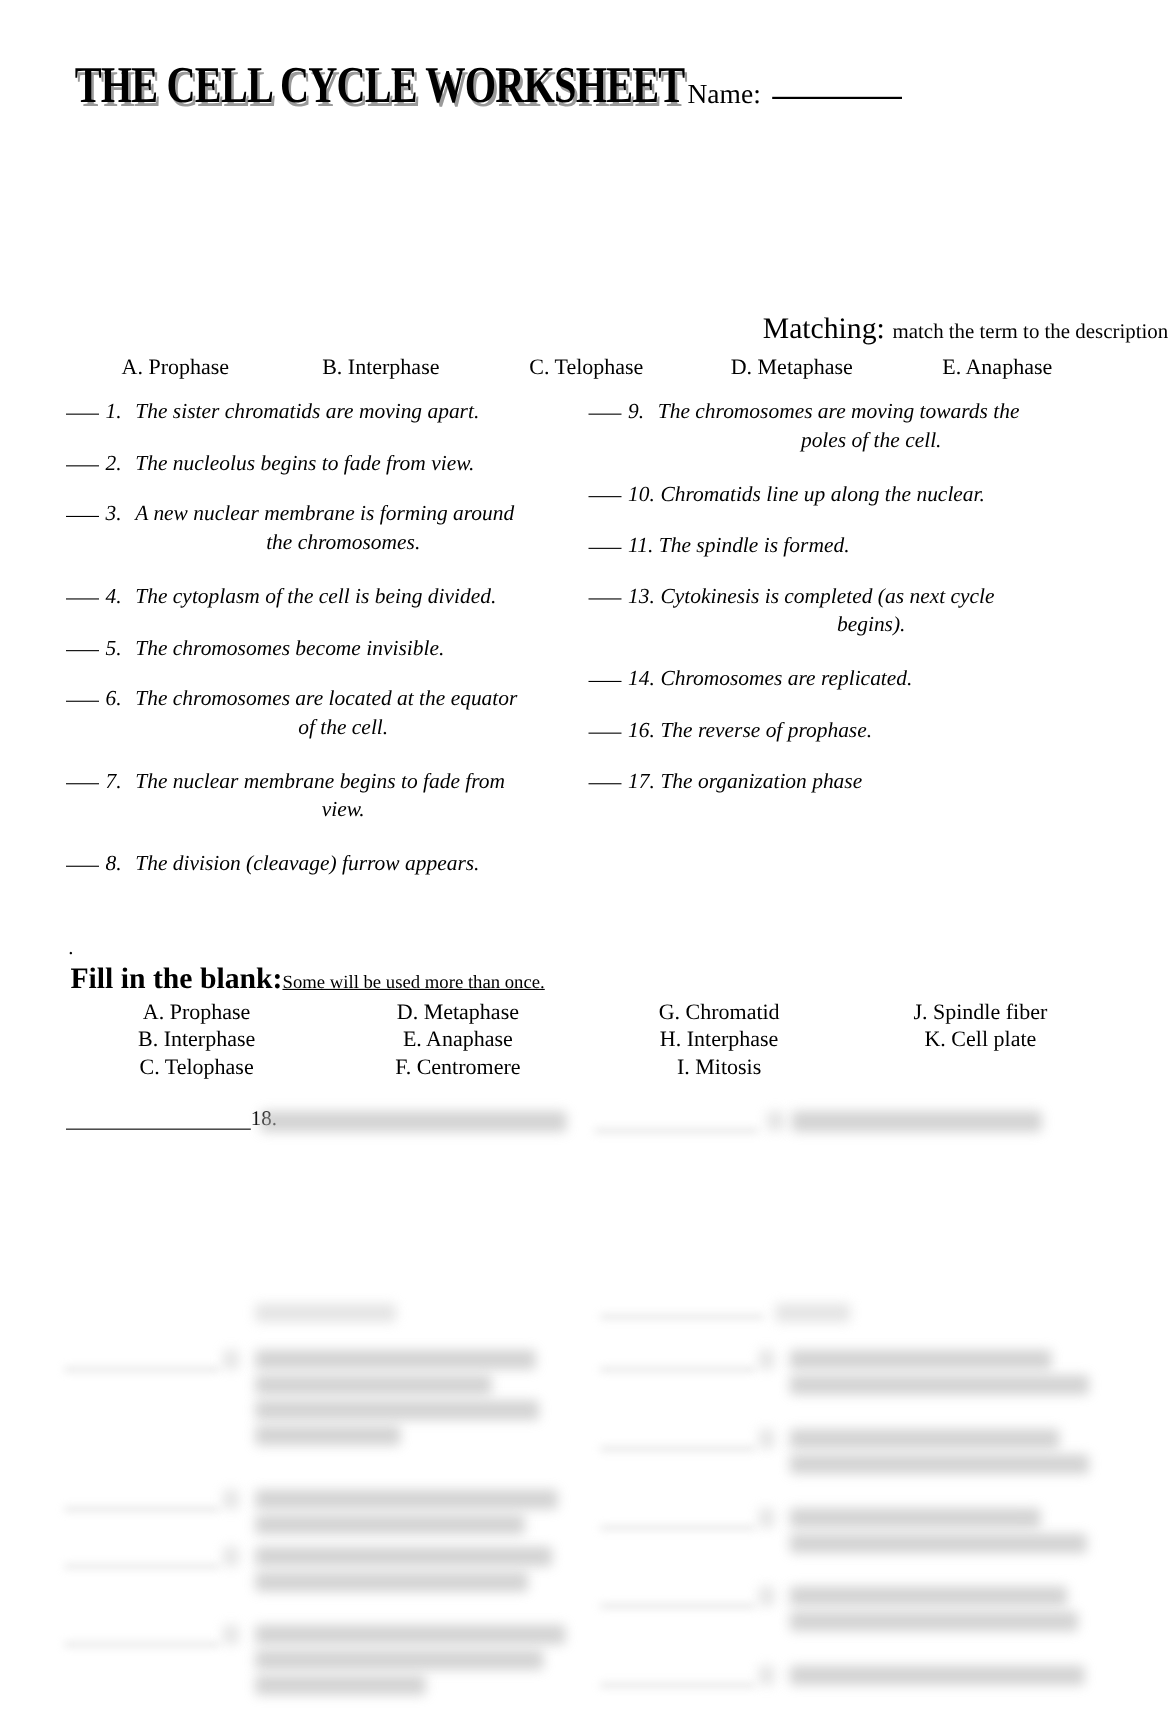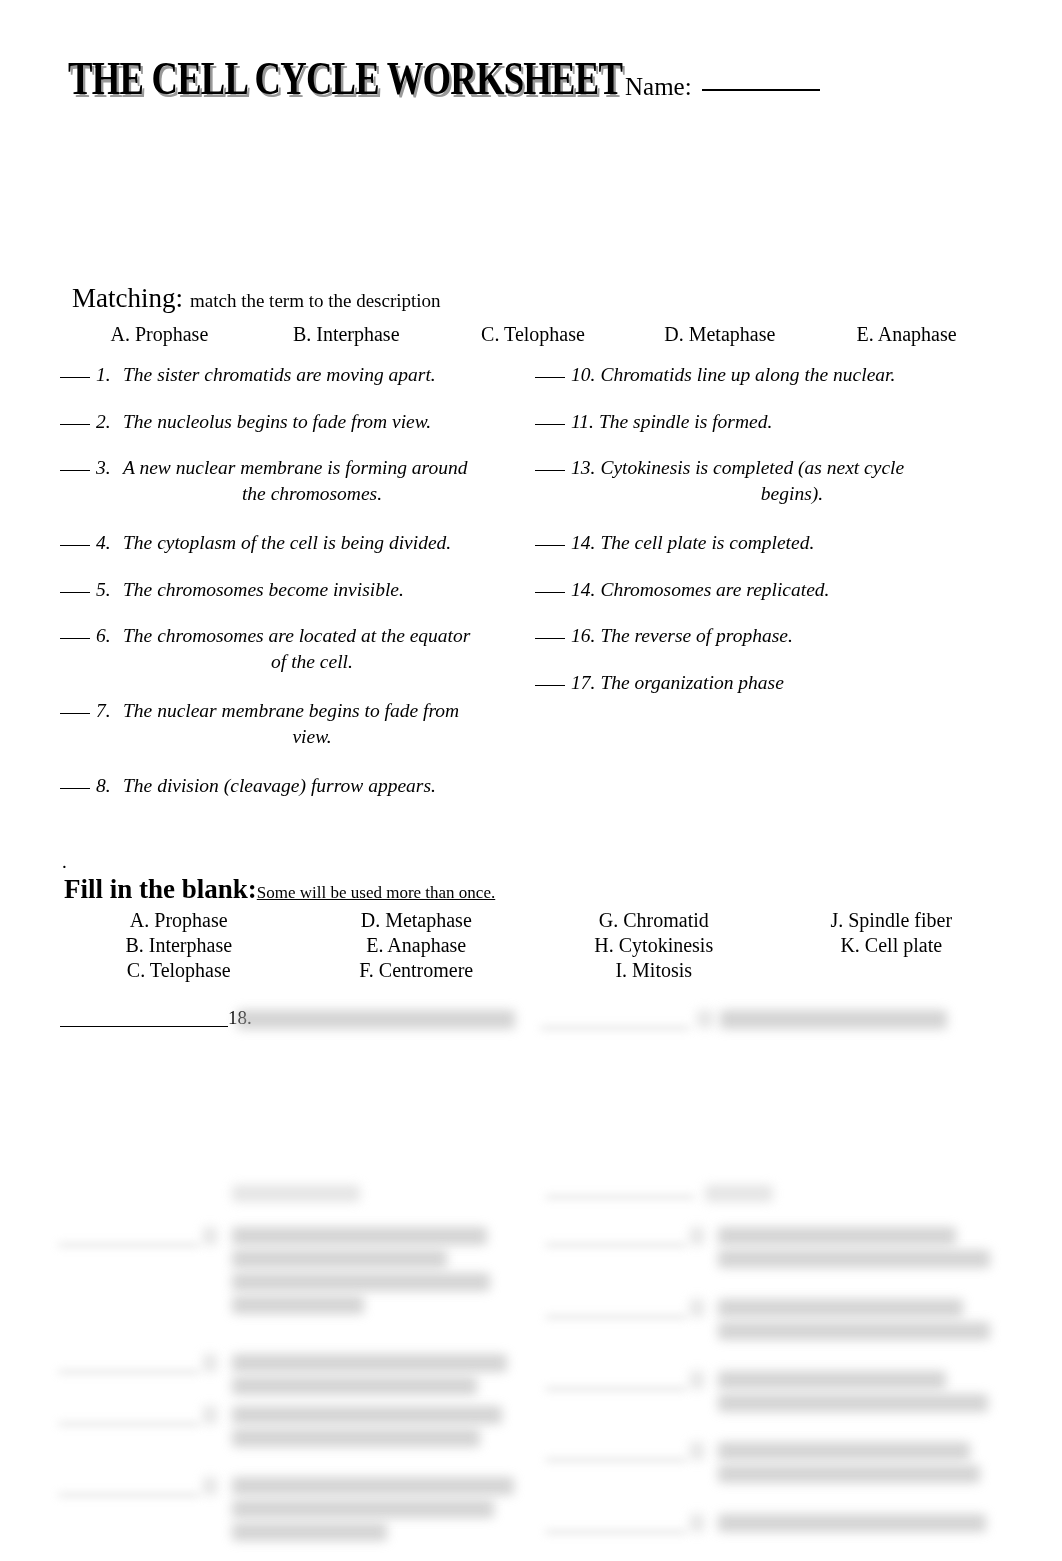--- a/index.html
+++ b/index.html
@@ -55,20 +55,21 @@
   #matching {
     position: absolute;
     left: 0; top: 283px;
     width: 1062px;
   }
   .section-head {
     position: relative;
     padding-left: 72px;
     white-space: nowrap;
     height: 30px;
+    text-align: right;
   }
   .section-head .big {
     font-size: 27px;
     line-height: 30px;
   }
   .section-head .small {
     font-size: 19px;
     line-height: 30px;
     margin-left: 7px;
   }
@@ -263,32 +264,33 @@
       <div class="q tall">
         <span class="blank"></span><span class="num">7.</span><span class="qtext">The nuclear membrane begins to fade from</span>
         <span class="cont">view.</span>
       </div>
       <div class="q">
         <span class="blank"></span><span class="num">8.</span><span class="qtext">The division (cleavage) furrow appears.</span>
       </div>
     </div>
 
     <div class="col" id="col-right">
+      <div class="q tall">
+        <span class="blank"></span><span class="num">9.</span><span class="qtext">The chromosomes are moving towards the</span>
+        <span class="cont">poles of the cell.</span>
+      </div>
       <div class="q">
         <span class="blank"></span><span class="num">10.</span><span class="qtext">Chromatids line up along the nuclear.</span>
       </div>
       <div class="q">
         <span class="blank"></span><span class="num">11.</span><span class="qtext">The spindle is formed.</span>
       </div>
       <div class="q tall">
         <span class="blank"></span><span class="num">13.</span><span class="qtext">Cytokinesis is completed (as next cycle</span>
         <span class="cont">begins).</span>
-      </div>
-      <div class="q">
-        <span class="blank"></span><span class="num">14.</span><span class="qtext">The cell plate is completed.</span>
       </div>
       <div class="q">
         <span class="blank"></span><span class="num">14.</span><span class="qtext">Chromosomes are replicated.</span>
       </div>
       <div class="q">
         <span class="blank"></span><span class="num">16.</span><span class="qtext">The reverse of prophase.</span>
       </div>
       <div class="q">
         <span class="blank"></span><span class="num">17.</span><span class="qtext">The organization phase</span>
       </div>
@@ -306,21 +308,21 @@
   <div id="bank">
     <div class="bank-row">
       <span class="cell">A. Prophase</span>
       <span class="cell">D. Metaphase</span>
       <span class="cell">G.  Chromatid</span>
       <span class="cell">J. Spindle fiber</span>
     </div>
     <div class="bank-row">
       <span class="cell">B. Interphase</span>
       <span class="cell">E. Anaphase</span>
-      <span class="cell">H. Cytokinesis</span>
+      <span class="cell">H. Interphase</span>
       <span class="cell">K. Cell plate</span>
     </div>
     <div class="bank-row">
       <span class="cell">C. Telophase</span>
       <span class="cell">F. Centromere</span>
       <span class="cell">I. Mitosis</span>
       <span class="cell"></span>
     </div>
   </div>
 </div>

